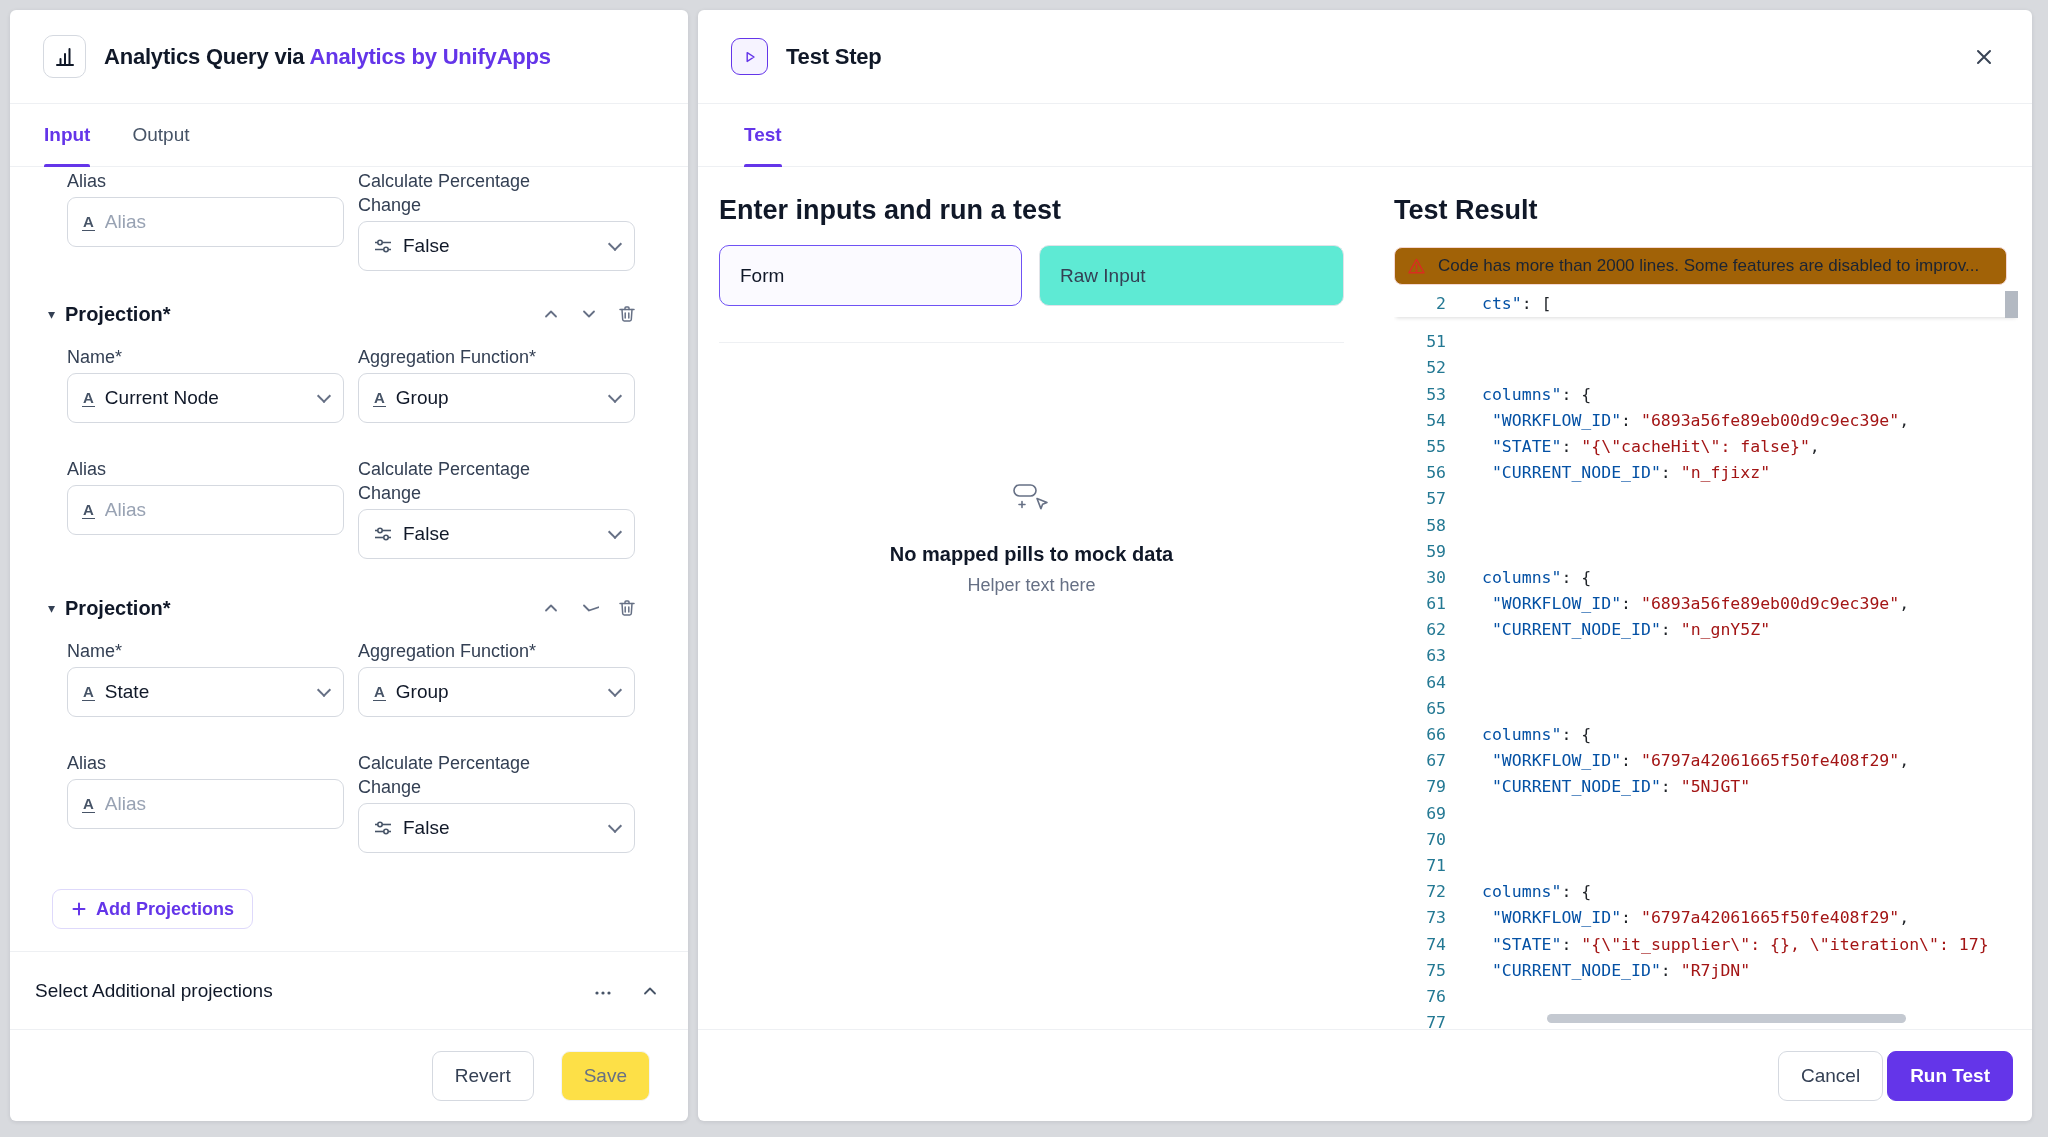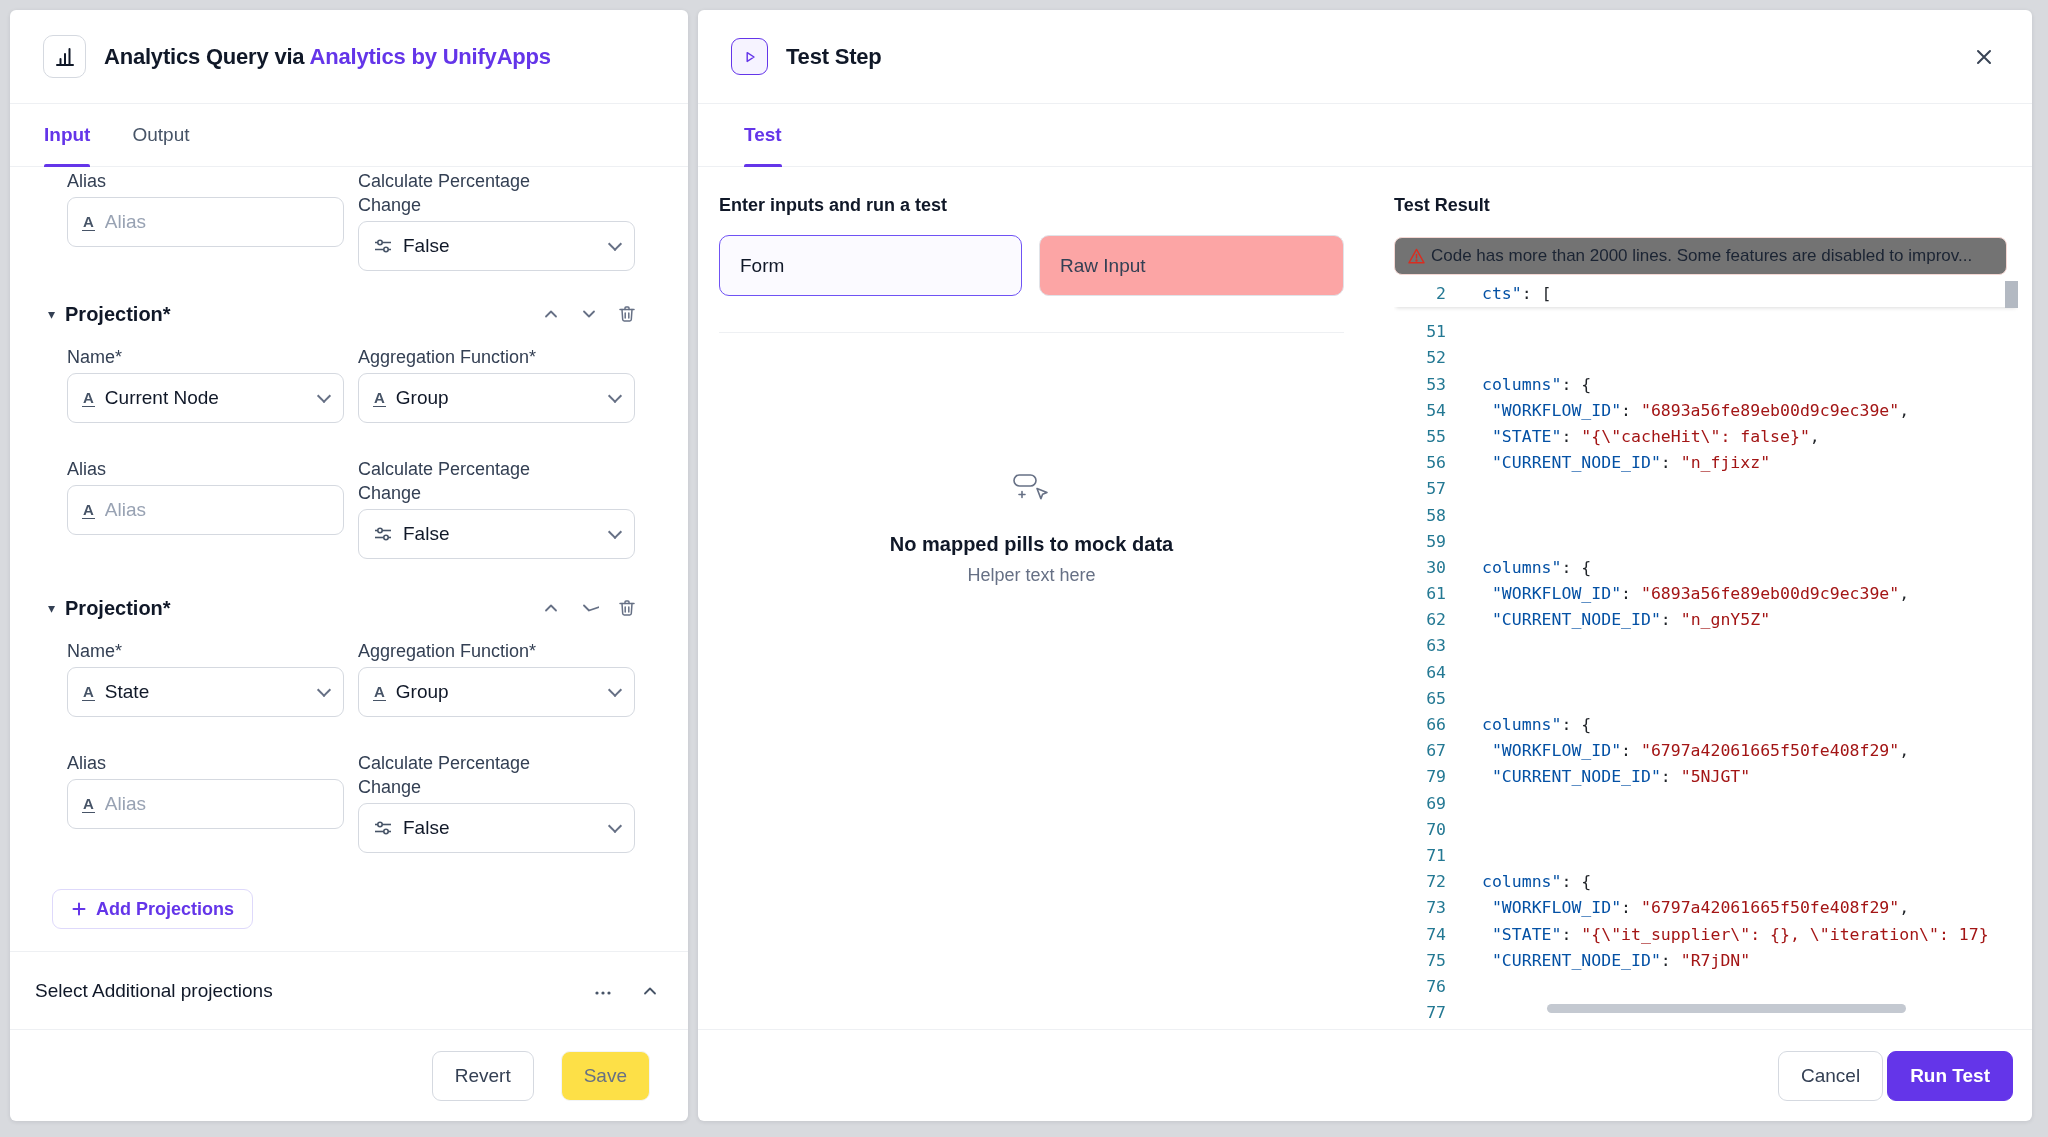--- a/index.html
+++ b/index.html
@@ -81,34 +81,34 @@
   .btn { height:50px; border-radius:9px; font-size:19px; font-weight:500; font-family:inherit;
          display:inline-flex; align-items:center; justify-content:center; padding:0 22px; cursor:pointer; }
   .btn-outline  { background:#fff; border:1px solid #d5d9e0; color:#344054; }
   .btn-disabled { background:#fde047; border:1px solid #f2f4f7; color:#667085; }
   .btn-primary  { background:#6435E9; border:1px solid #6435E9; color:#fff; font-weight:600; }
 
   
   #rp-body { flex:1 1 auto; display:flex; padding:0 14px 0 21px; overflow:hidden; }
   #test-col { width:625px; flex:0 0 auto; }
   #result-col { width:624px; flex:0 0 auto; margin-left:50px; position:relative; }
-  .col-heading { margin-top:28px; font-size:18px; font-weight:700; color:#101828; }
+  .col-heading { margin-top:28px; font-size:27px; font-weight:700; color:#101828; }
   .toggle-row { margin-top:19px; display:flex; gap:17px; }
   .toggle { height:61px; border-radius:10px; display:flex; align-items:center; padding:0 20px;
-            font-size:19px; background:#fca5a5; cursor:pointer; font-family:inherit; }
+            font-size:19px; background:#5eead4; cursor:pointer; font-family:inherit; }
   .toggle.sel   { width:303px; border:1.5px solid #6F52F4; background:#fbfaff; color:#101828; }
   .toggle.unsel { width:305px; border:1px solid #e0e3e8; color:#344054; }
   .tdivider { margin-top:36px; border-top:1px solid #eef0f3; }
   .empty { text-align:center; margin-top:140px; }
   .empty-title { margin-top:20px; font-size:20px; font-weight:600; color:#101828; }
   .empty-helper { margin-top:9px; font-size:18px; color:#667085; }
 
   .warn {
-    margin-top:21px; width:613px; height:38px; background:#737373; border:1px solid #f4d7d3;
-    border-radius:8px; display:flex; align-items:center; padding:0 12px; gap:5px;
+    margin-top:21px; width:613px; height:38px; background:#a16207; border:1px solid #f4d7d3;
+    border-radius:8px; display:flex; align-items:center; padding:0 12px; gap:12px;
     font-size:17px; color:#1b2433; white-space:nowrap; overflow:hidden;
   }
   .warn span { overflow:hidden; text-overflow:ellipsis; }
 
   .editor {
     margin-top:6px; height:738px; overflow:hidden; position:relative;
     font-family:"DejaVu Sans Mono","Liberation Mono",monospace; font-size:16.5px;
   }
   .code-row { display:flex; height:26.2px; line-height:26.2px; }
   .ln { flex:0 0 52px; text-align:right; color:#237893; }

